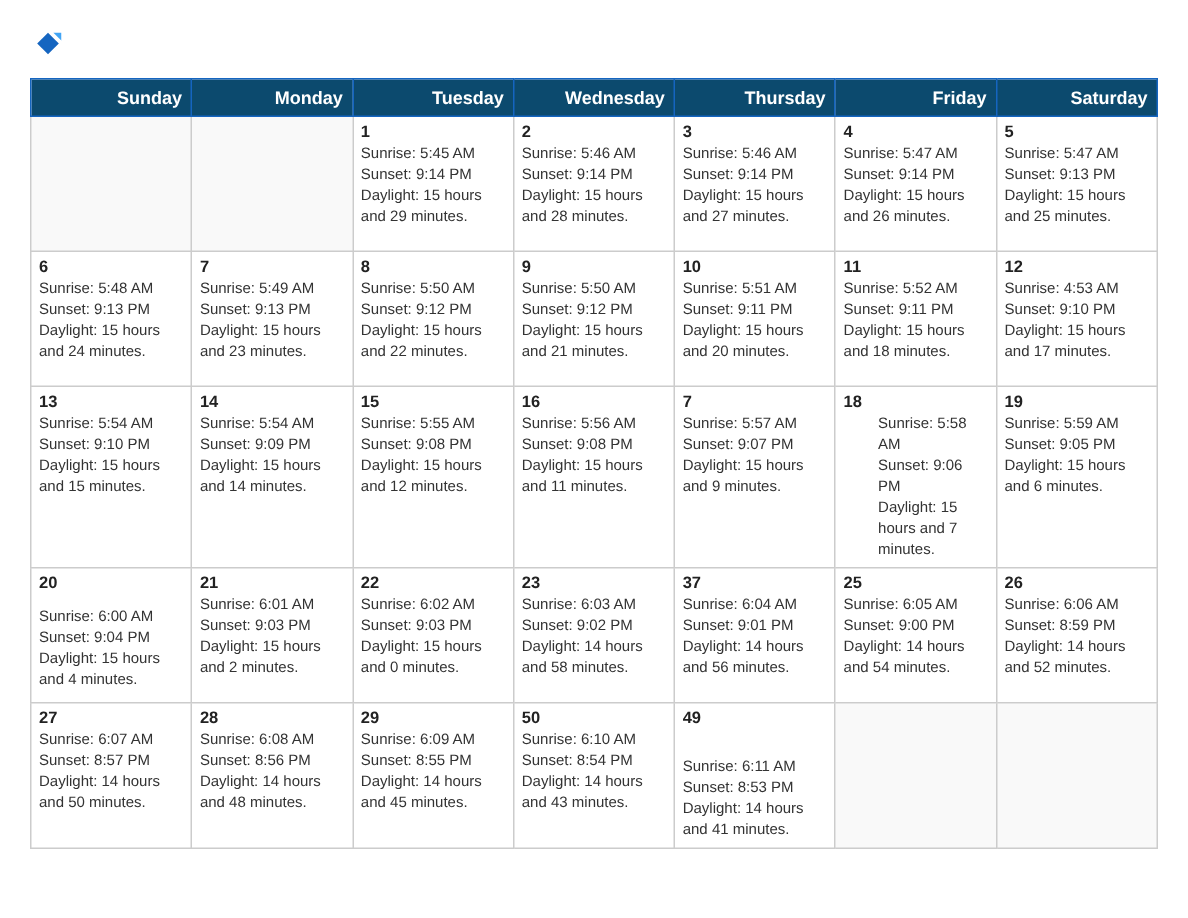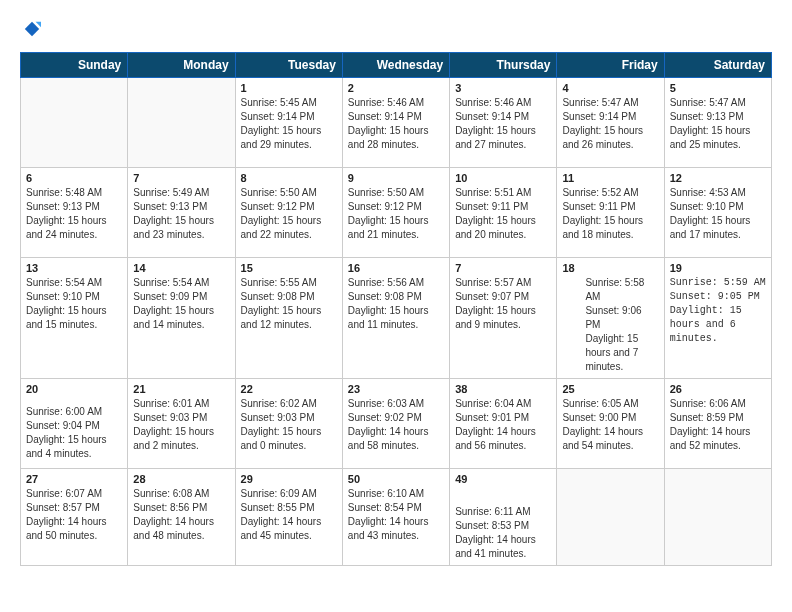--- a/index.html
+++ b/index.html
@@ -242,21 +242,21 @@
 Daylight: 15 hours and 9 minutes.</div>
           </td>
           <td>
             <span class="day-num">18</span>
             <div class="day-info" style="white-space: pre-line; margin-left: 23px;">Sunrise: 5:58 AM
 Sunset: 9:06 PM
 Daylight: 15 hours and 7 minutes.</div>
           </td>
           <td>
             <span class="day-num">19</span>
-            <div class="day-info" style="white-space: pre-line; font-family: Liberation Mono, monospace;">Sunrise: 5:59 AM
+            <div class="day-info" style="white-space: pre-line;">Sunrise: 5:59 AM
 Sunset: 9:05 PM
 Daylight: 15 hours and 6 minutes.</div>
           </td>
         </tr>
         <tr>
           <td>
             <span class="day-num">20</span>
             <div class="day-info" style="white-space: pre-line; margin-top: 10px;">Sunrise: 6:00 AM
 Sunset: 9:04 PM
 Daylight: 15 hours and 4 minutes.</div>
@@ -273,21 +273,21 @@
 Sunset: 9:03 PM
 Daylight: 15 hours and 0 minutes.</div>
           </td>
           <td>
             <span class="day-num">23</span>
             <div class="day-info" style="white-space: pre-line;">Sunrise: 6:03 AM
 Sunset: 9:02 PM
 Daylight: 14 hours and 58 minutes.</div>
           </td>
           <td>
-            <span class="day-num">38</span>
+            <span class="day-num">37</span>
             <div class="day-info" style="white-space: pre-line;">Sunrise: 6:04 AM
 Sunset: 9:01 PM
 Daylight: 14 hours and 56 minutes.</div>
           </td>
           <td>
             <span class="day-num">25</span>
             <div class="day-info" style="white-space: pre-line;">Sunrise: 6:05 AM
 Sunset: 9:00 PM
 Daylight: 14 hours and 54 minutes.</div>
           </td>

